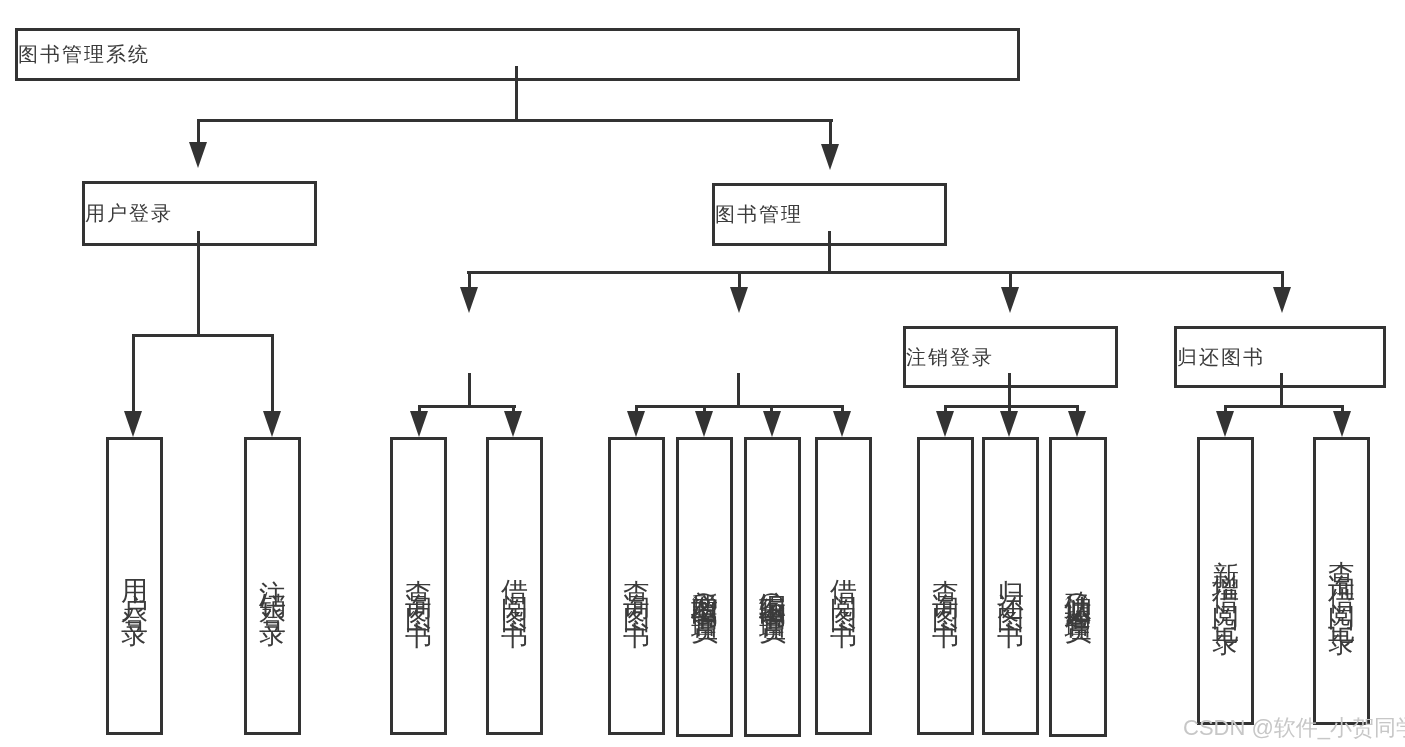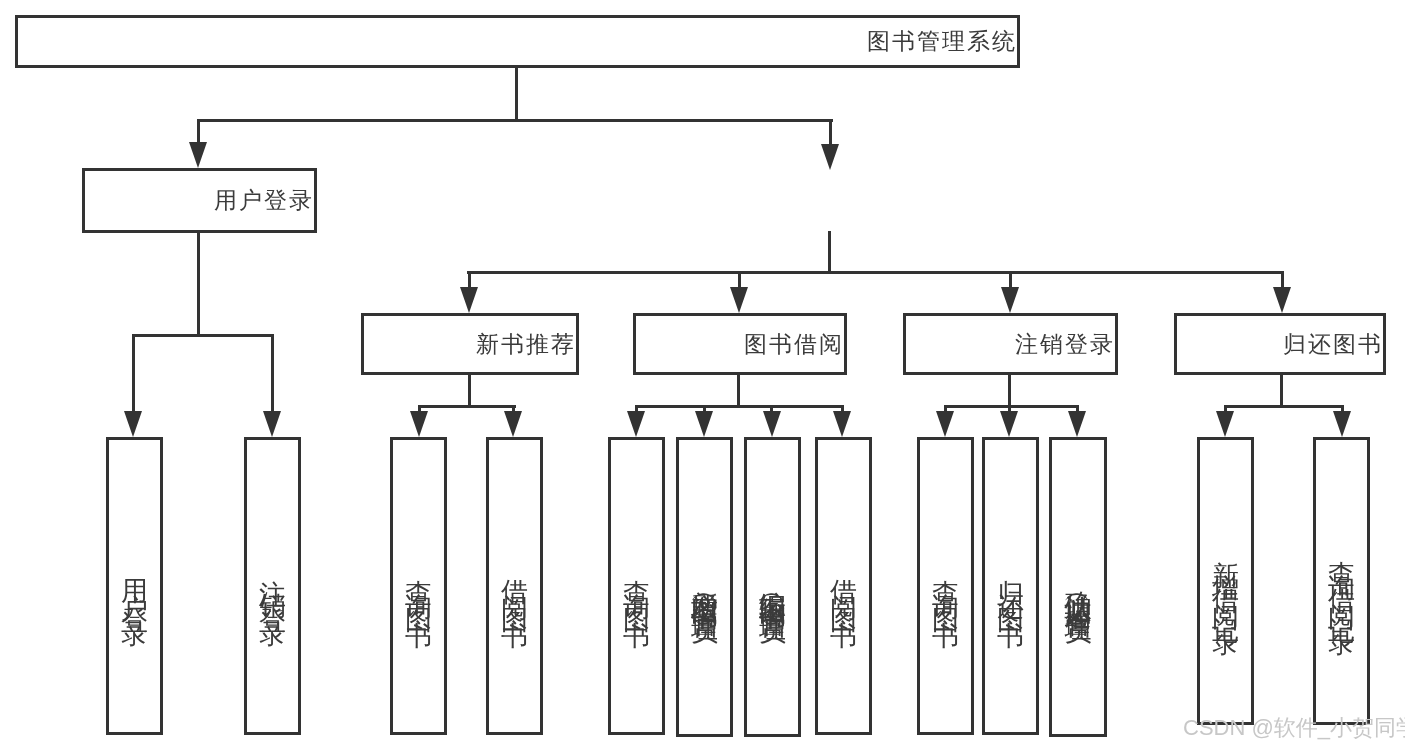--- a/index.html
+++ b/index.html
@@ -17,22 +17,22 @@
     position:relative;
     width:1405px;height:747px;
     background:var(--bg);
     overflow:hidden;
   }
   
   .hbox{
     position:absolute;
     border:3px solid var(--line);
     background:var(--bg);
-    display:flex;align-items:center;justify-content:flex-end;
-    font-size:23px;letter-spacing:2px;color:var(--text);
+    display:flex;align-items:center;justify-content:flex-start;
+    font-size:20px;letter-spacing:2px;color:var(--text);margin-top:13px;
   }
   
   .vbox{
     position:absolute;
     border:3px solid var(--line);
     background:var(--bg);
     display:flex;align-items:center;justify-content:center;
     writing-mode:vertical-rl;
     font-size:27px;color:var(--text);
   }
@@ -61,28 +61,25 @@
 <div class="canvas">
 
   <div class="hbox" style="left:15px;top:15px;width:1005px;height:53px;">
     <span>图书管理系统</span>
   </div>
 
   <div class="hbox" style="left:82px;top:168px;width:235px;height:65px;">
     <span>用户登录</span>
   </div>
 
-
-  <div class="hbox" style="left:361px;top:313px;width:218px;height:62px;">
-    <span>新书推荐</span>
+  <div class="hbox" style="left:712px;top:170px;width:235px;height:63px;">
+    <span>图书管理</span>
   </div>
 
-  <div class="hbox" style="left:633px;top:313px;width:214px;height:62px;">
-    <span>图书借阅</span>
-  </div>
+
 
   <div class="hbox" style="left:903px;top:313px;width:215px;height:62px;">
     <span>注销登录</span>
   </div>
 
   <div class="hbox" style="left:1174px;top:313px;width:212px;height:62px;">
     <span>归还图书</span>
   </div>
 
   <div class="vbox" style="left:106px;top:437px;width:57px;height:298px;">

